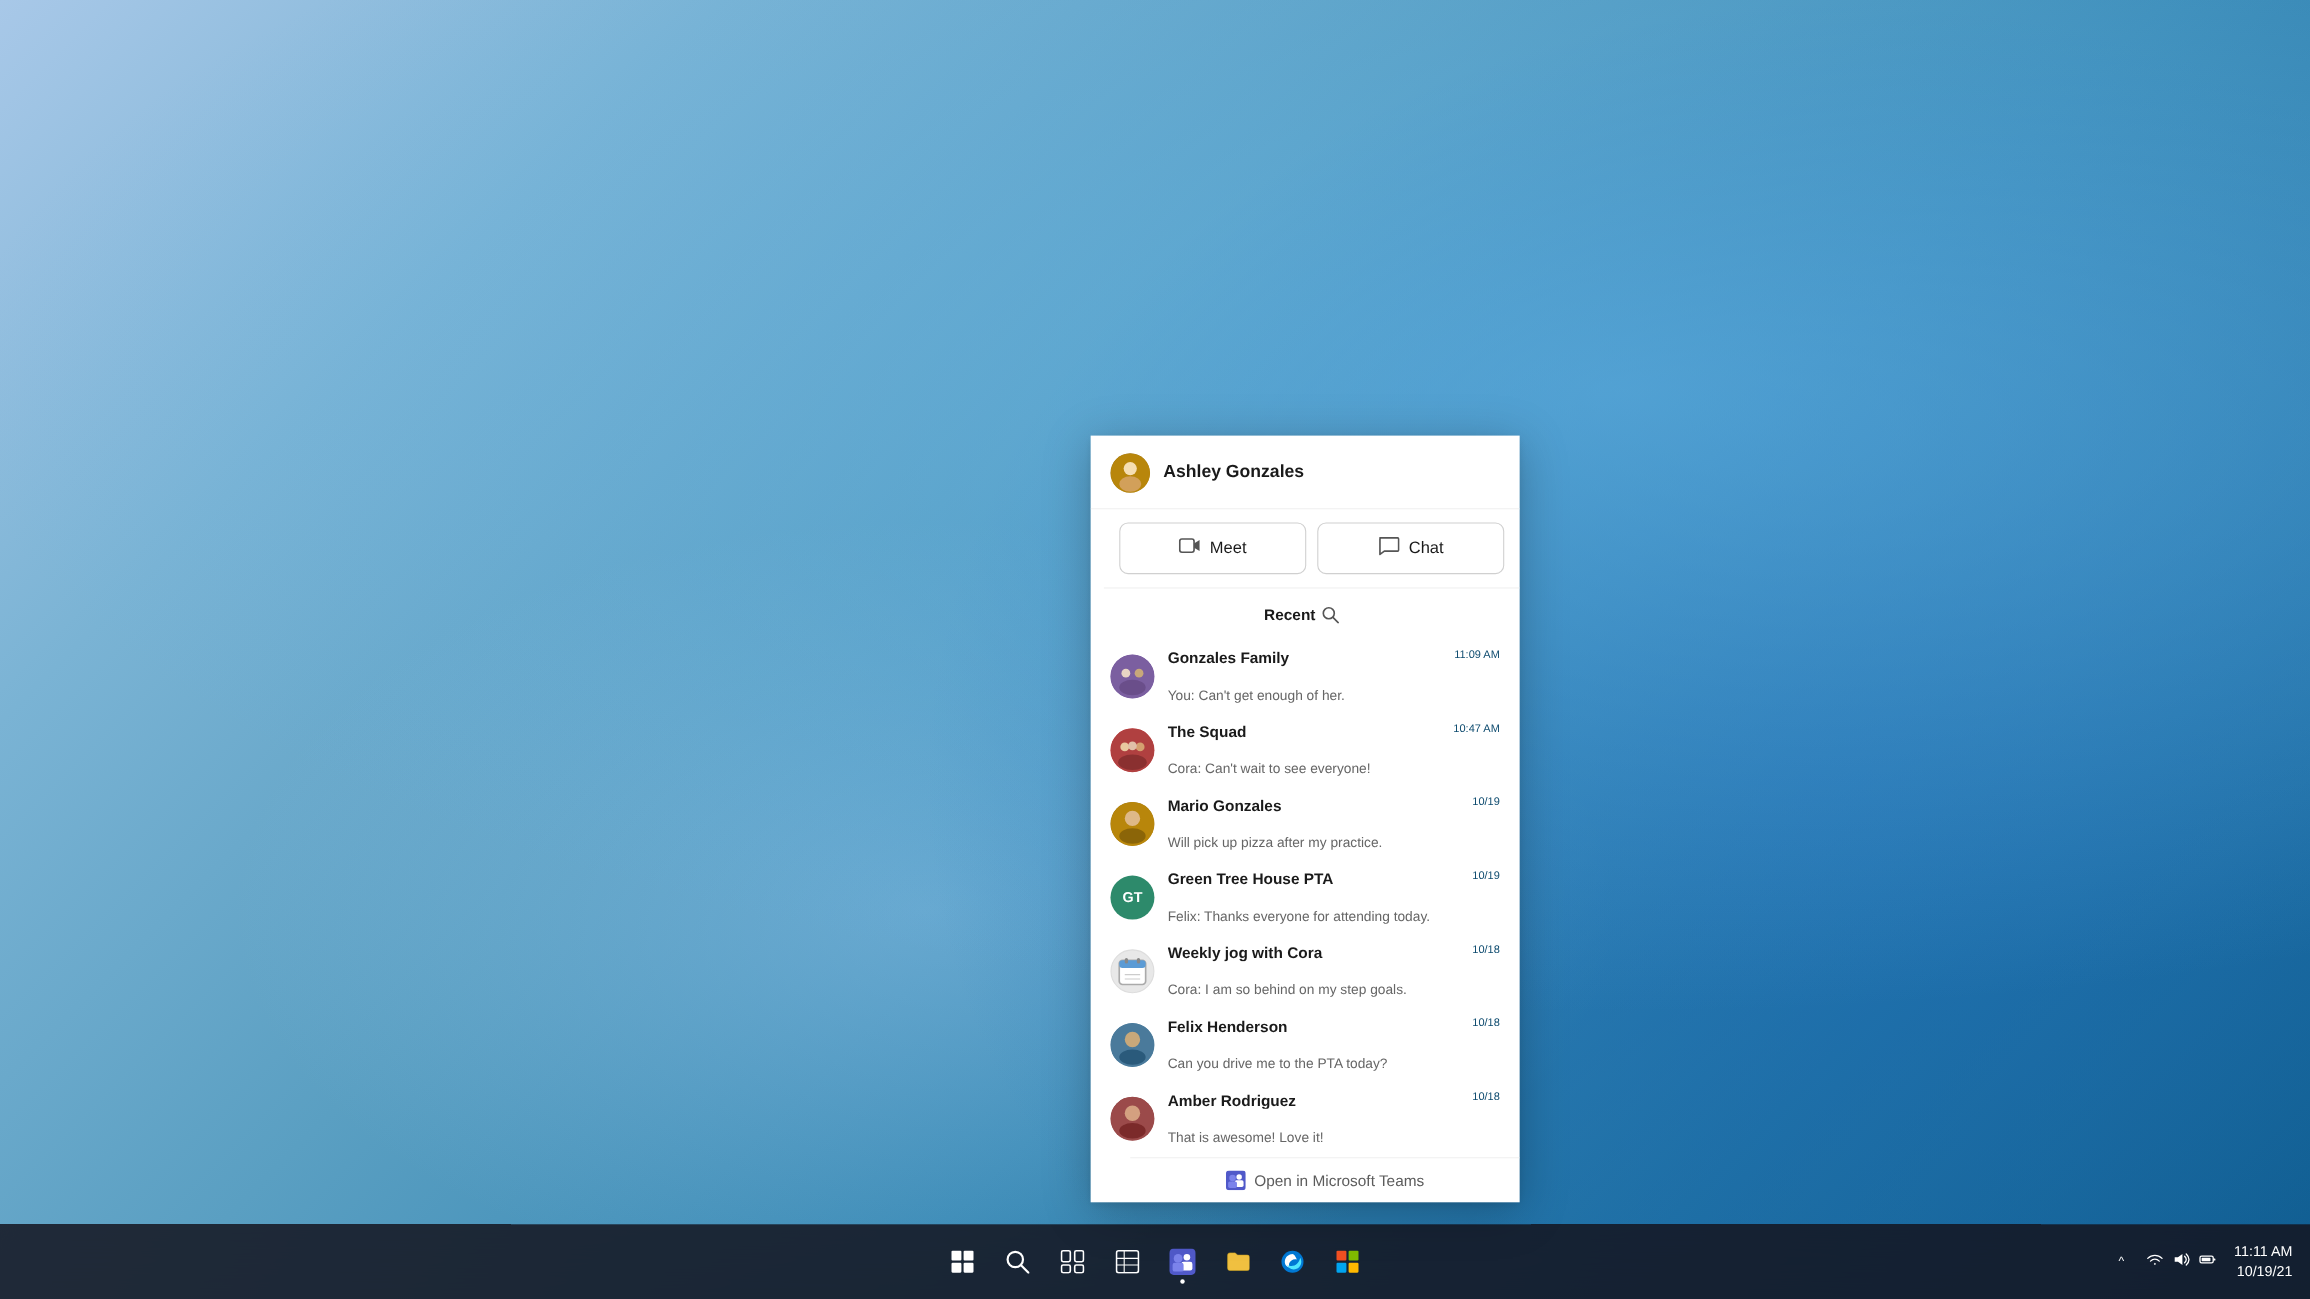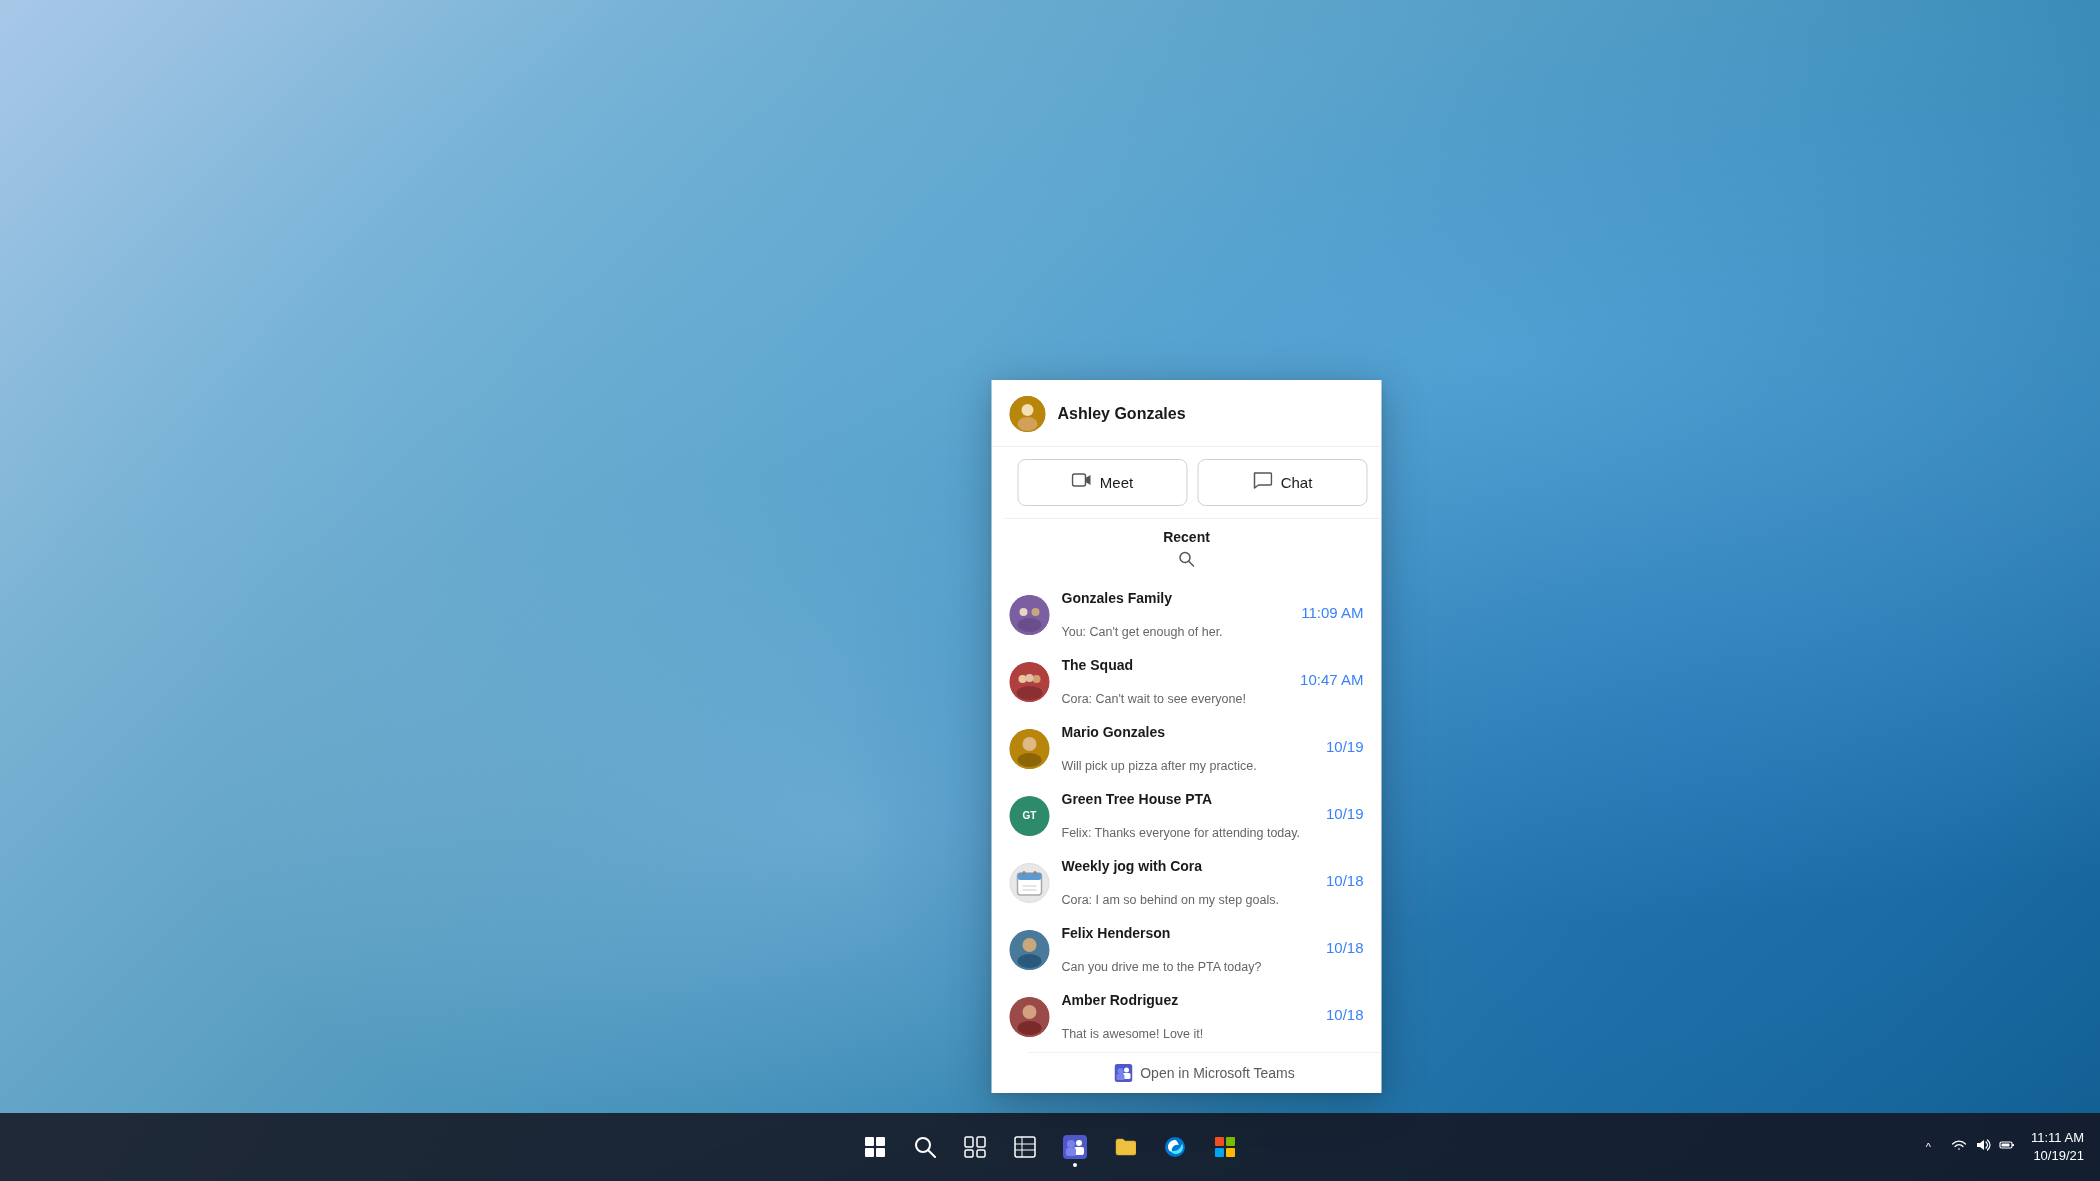--- a/index.html
+++ b/index.html
@@ -181,21 +181,20 @@
     .action-btn-icon {
       font-size: 17px;
     }
 
     
     .recent-header {
       display: flex;
       align-items: center;
       justify-content: center;
       padding: 10px 18px 6px;
-      flex-direction: column;
     }
 
     .recent-label {
       font-size: 14px;
       font-weight: 600;
       color: #1a1a1a;
     }
 
     .search-icon-btn {
       width: 28px;
@@ -244,21 +243,21 @@
     .chat-avatar.squad {
       background: linear-gradient(135deg, #c04040, #d06060);
     }
 
     .chat-avatar.mario {
       background: linear-gradient(135deg, #8b6914, #c4962a);
     }
 
     .chat-avatar.green-tree {
       background: #2d8a6b;
-      font-size: 10px;
+      font-size: 13px;
     }
 
     .chat-avatar.weekly-jog {
       background: #e8e8e8;
       border: 1px solid #ddd;
     }
 
     .chat-avatar.felix {
       background: linear-gradient(135deg, #4a7a9b, #6a9ab4);
     }
@@ -284,25 +283,25 @@
     .chat-preview {
       font-size: 12.5px;
       color: #666;
       white-space: nowrap;
       overflow: hidden;
       text-overflow: ellipsis;
       margin-top: 19px;
     }
 
     .chat-time {
-      font-size: 15px;
-      color: #3b82f6;
+      font-size: 10px;
+      color: #0c4a6e;
       flex-shrink: 0;
       align-self: flex-start;
-      margin-top: 14px;
+      margin-top: 0;
     }
 
     
     .open-teams-footer {
       border-top: 1px solid #f0f0f0;
       padding: 11px 18px;
       display: flex;
       align-items: center;
       justify-content: center;
       gap: 8px;

